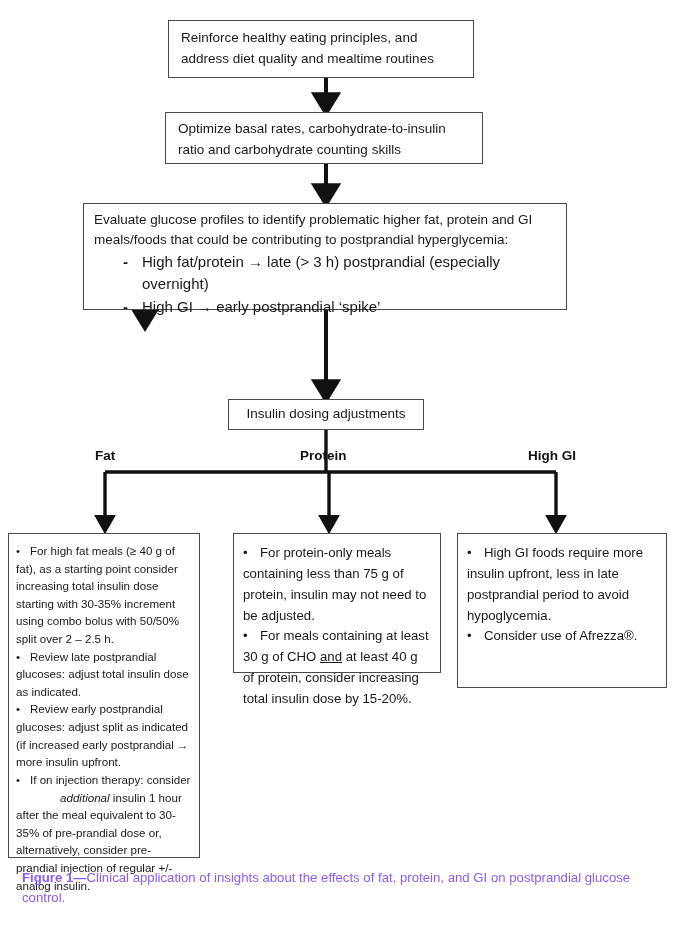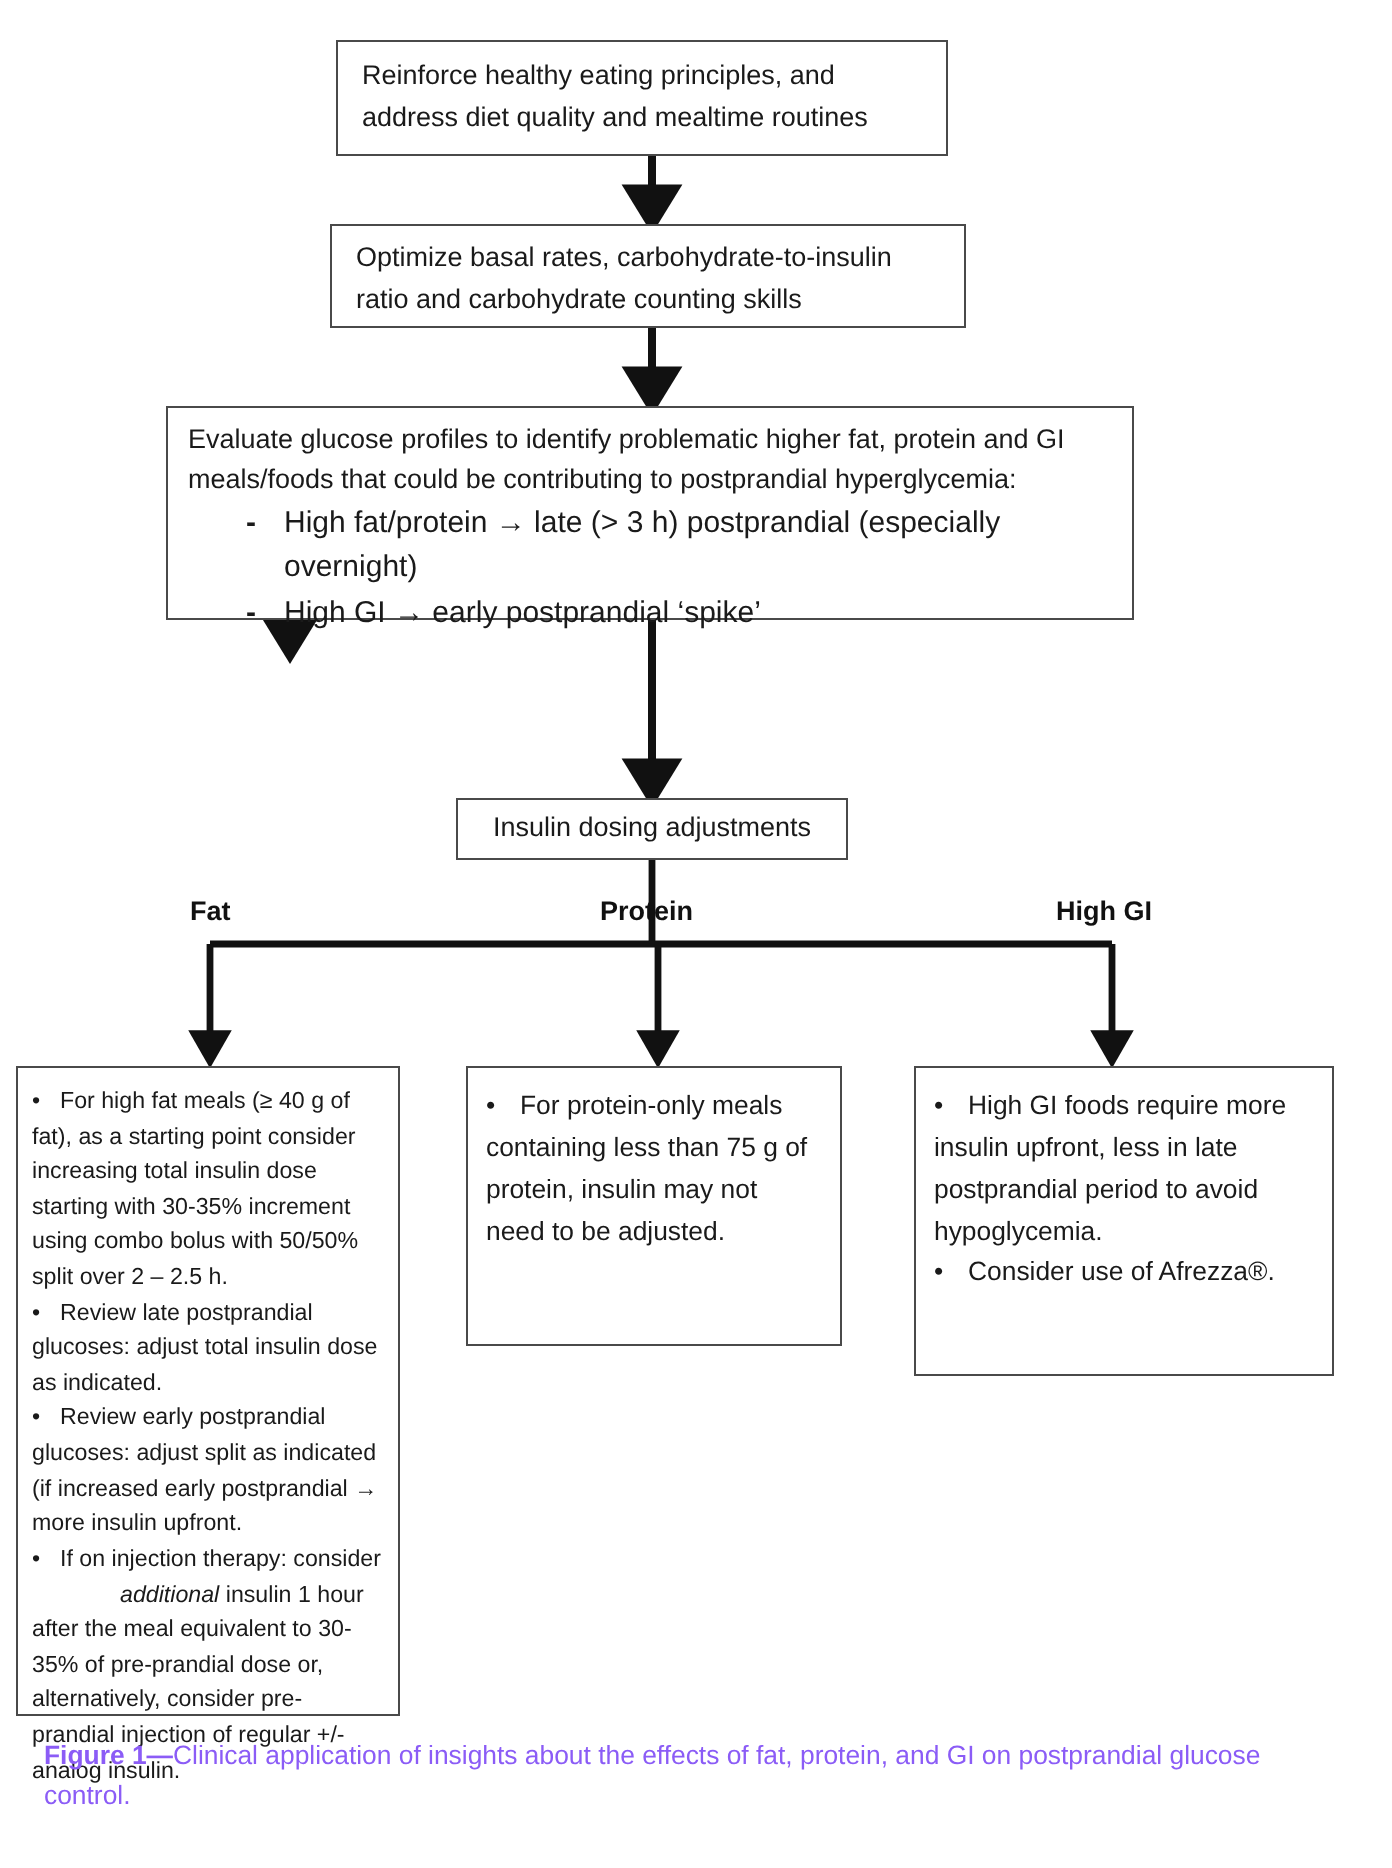--- a/index.html
+++ b/index.html
@@ -85,21 +85,21 @@
   #label-fat { left: 95px; top: 448px; }
   #label-protein { left: 300px; top: 448px; }
   #label-highgi { left: 528px; top: 448px; }
 
   
   #box-fat {
     left: 8px; top: 533px; width: 192px; height: 325px;
     padding: 8px 7px 0 7px;
   }
   #box-protein {
-    left: 233px; top: 533px; width: 188px; height: 140px;
+    left: 233px; top: 533px; width: 208px; height: 140px;
     padding: 9px 9px 0 9px;
   }
   #box-highgi {
     left: 457px; top: 533px; width: 210px; height: 155px;
     padding: 9px 9px 0 9px;
   }
   .blist {
     margin: 0;
     padding: 0;
     list-style: none;
@@ -213,20 +213,23 @@
         <span class="bullet">•</span><span>If on injection therapy: consider </span><span class="it">additional</span><span> insulin 1 hour after the meal equivalent to 30-35% of pre-prandial dose or, alternatively, consider pre-prandial injection of regular +/- analog insulin.</span>
       </li>
     </ul>
   </div>
 
   <div class="box" id="box-protein">
     <ul class="blist protein-list">
       <li>
         <span class="bullet">•</span><span>For protein-only meals containing less than 75 g of protein, insulin may not need to be adjusted.</span>
       </li>
+      <li>
+        <span class="bullet">•</span><span>For meals containing at least 30 g of CHO </span><span class="u">and</span><span> at least 40 g of protein, consider increasing total insulin dose by 15-20%.</span>
+      </li>
     </ul>
   </div>
 
   <div class="box" id="box-highgi">
     <ul class="blist gi-list">
       <li>
         <span class="bullet">•</span><span>High GI foods require more insulin upfront, less in late postprandial period to avoid hypoglycemia.</span>
       </li>
       <li>
         <span class="bullet">•</span><span>Consider use of Afrezza®.</span>

